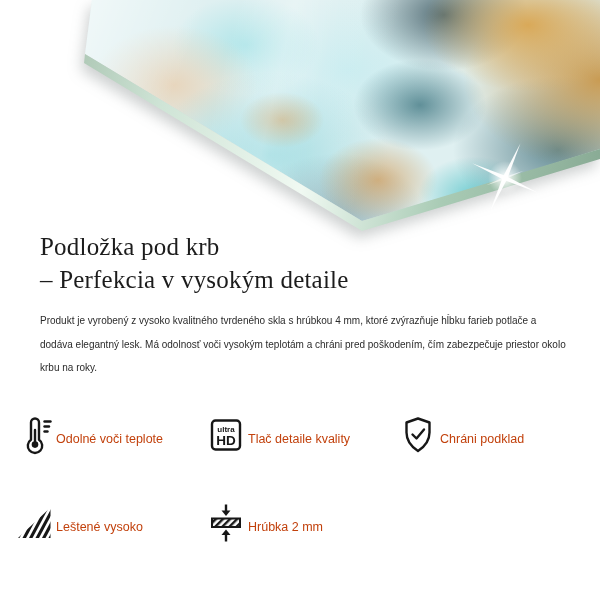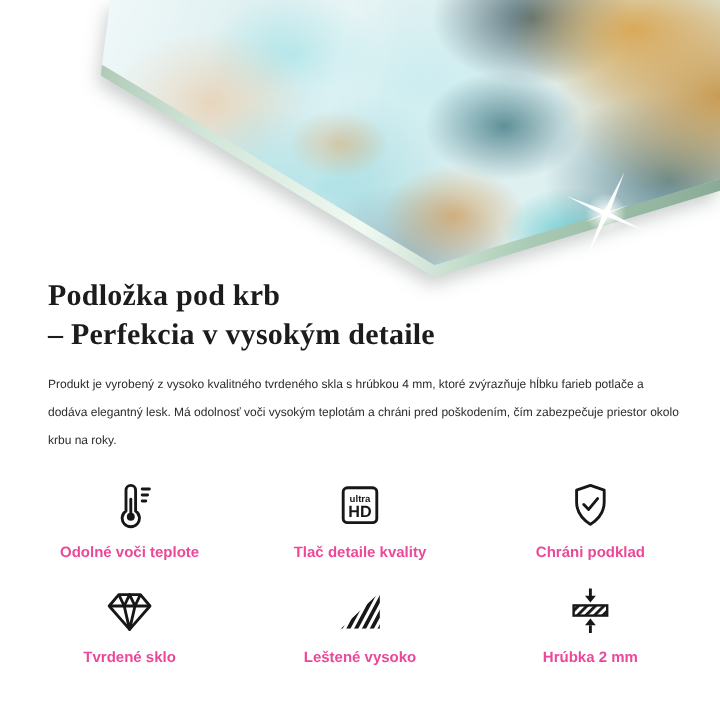--- a/index.html
+++ b/index.html
@@ -42,34 +42,34 @@
   .glass-edge{
     position:absolute;inset:0;
     clip-path:polygon(85px 54px,362px 221px,600px 149px,600px 159px,362px 231px,84px 63px);
     background:linear-gradient(100deg,#8fae97 0%,#cfe4d6 28%,#f0f9f2 52%,#a9cbb5 74%,#86a892 100%);
   }
   .sparkle{position:absolute;left:463px;top:136px;width:84px;height:84px;}
   
   .content{position:absolute;left:40px;top:230px;width:528px;}
   .title{
     margin:0;font-family:"Liberation Serif","DejaVu Serif",serif;
-    font-weight:700;font-size:25px;line-height:33px;color:#1c1c1c;letter-spacing:.2px;
+    font-weight:400;font-size:25px;line-height:33px;color:#1c1c1c;letter-spacing:.2px;
   }
   .title span{display:block;}
   .description{
     margin:13px 0 0 0;font-size:10px;line-height:23.5px;color:#2b2b2b;
   }
   
   .features{
     position:absolute;left:12px;top:398px;width:576px;
     display:grid;grid-template-columns:repeat(3,1fr);row-gap:14px;
   }
-  .feature{height:74px;display:flex;flex-direction:column;align-items:center;text-align:left;}
+  .feature{height:74px;display:flex;align-items:center;text-align:left;}
   .icon-box{height:46px;display:flex;align-items:center;justify-content:center;}
-  .feature-label{margin-top:9px;font-size:12.5px;line-height:15px;color:#ec4899;font-weight:bold;}
+  .feature-label{margin-top:9px;font-size:12.5px;line-height:15px;color:#c2410c;}
   .feature svg{display:block;}
   .feature svg text{font-family:"Liberation Sans","DejaVu Sans",sans-serif;font-weight:700;fill:#171717;}
   .stroke{fill:none;stroke:#171717;stroke-width:2.4;}
 </style>
 </head>
 <body>
 
 <div class="hero">
   <div class="glass-wrap">
     <div class="glass-art"></div>
@@ -132,33 +132,20 @@
   <div class="feature">
     <div class="icon-box">
       <svg width="44" height="44" viewBox="0 0 44 44">
         <path class="stroke" stroke-linejoin="round" d="M22 5.5 L33.5 9.5 V19.5 C33.5 28 28.5 33.8 22 38 C15.5 33.8 10.5 28 10.5 19.5 V9.5 Z"></path>
         <path class="stroke" stroke-linecap="round" stroke-linejoin="round" d="M16.5 21.5 L20.5 25.5 L28 16.5"></path>
       </svg>
     </div>
     <div class="feature-label">Chráni podklad</div>
   </div>
 
-  <div class="feature">
-    <div class="icon-box">
-      <svg width="44" height="44" viewBox="0 0 44 44">
-        <g class="stroke" stroke-width="2.2" stroke-linejoin="round">
-          <path d="M13 8.5 H31 L39 18 L22 37.5 L5 18 Z"></path>
-          <path d="M5 18 H39"></path>
-          <path d="M13 8.5 L17.5 18 L22 8.5 L26.5 18 L31 8.5"></path>
-          <path d="M17.5 18 L22 37.5 L26.5 18"></path>
-        </g>
-      </svg>
-    </div>
-    <div class="feature-label">Tvrdené sklo</div>
-  </div>
 
   <div class="feature">
     <div class="icon-box">
       <svg width="44" height="44" viewBox="0 0 44 44">
         <defs>
             <clipPath id="triClip">
               <polygon points="6,37 38.5,37 38.5,6.5"></polygon>
             </clipPath>
           </defs>
         <g clip-path="url(#triClip)" stroke="#171717" stroke-width="3.1">

